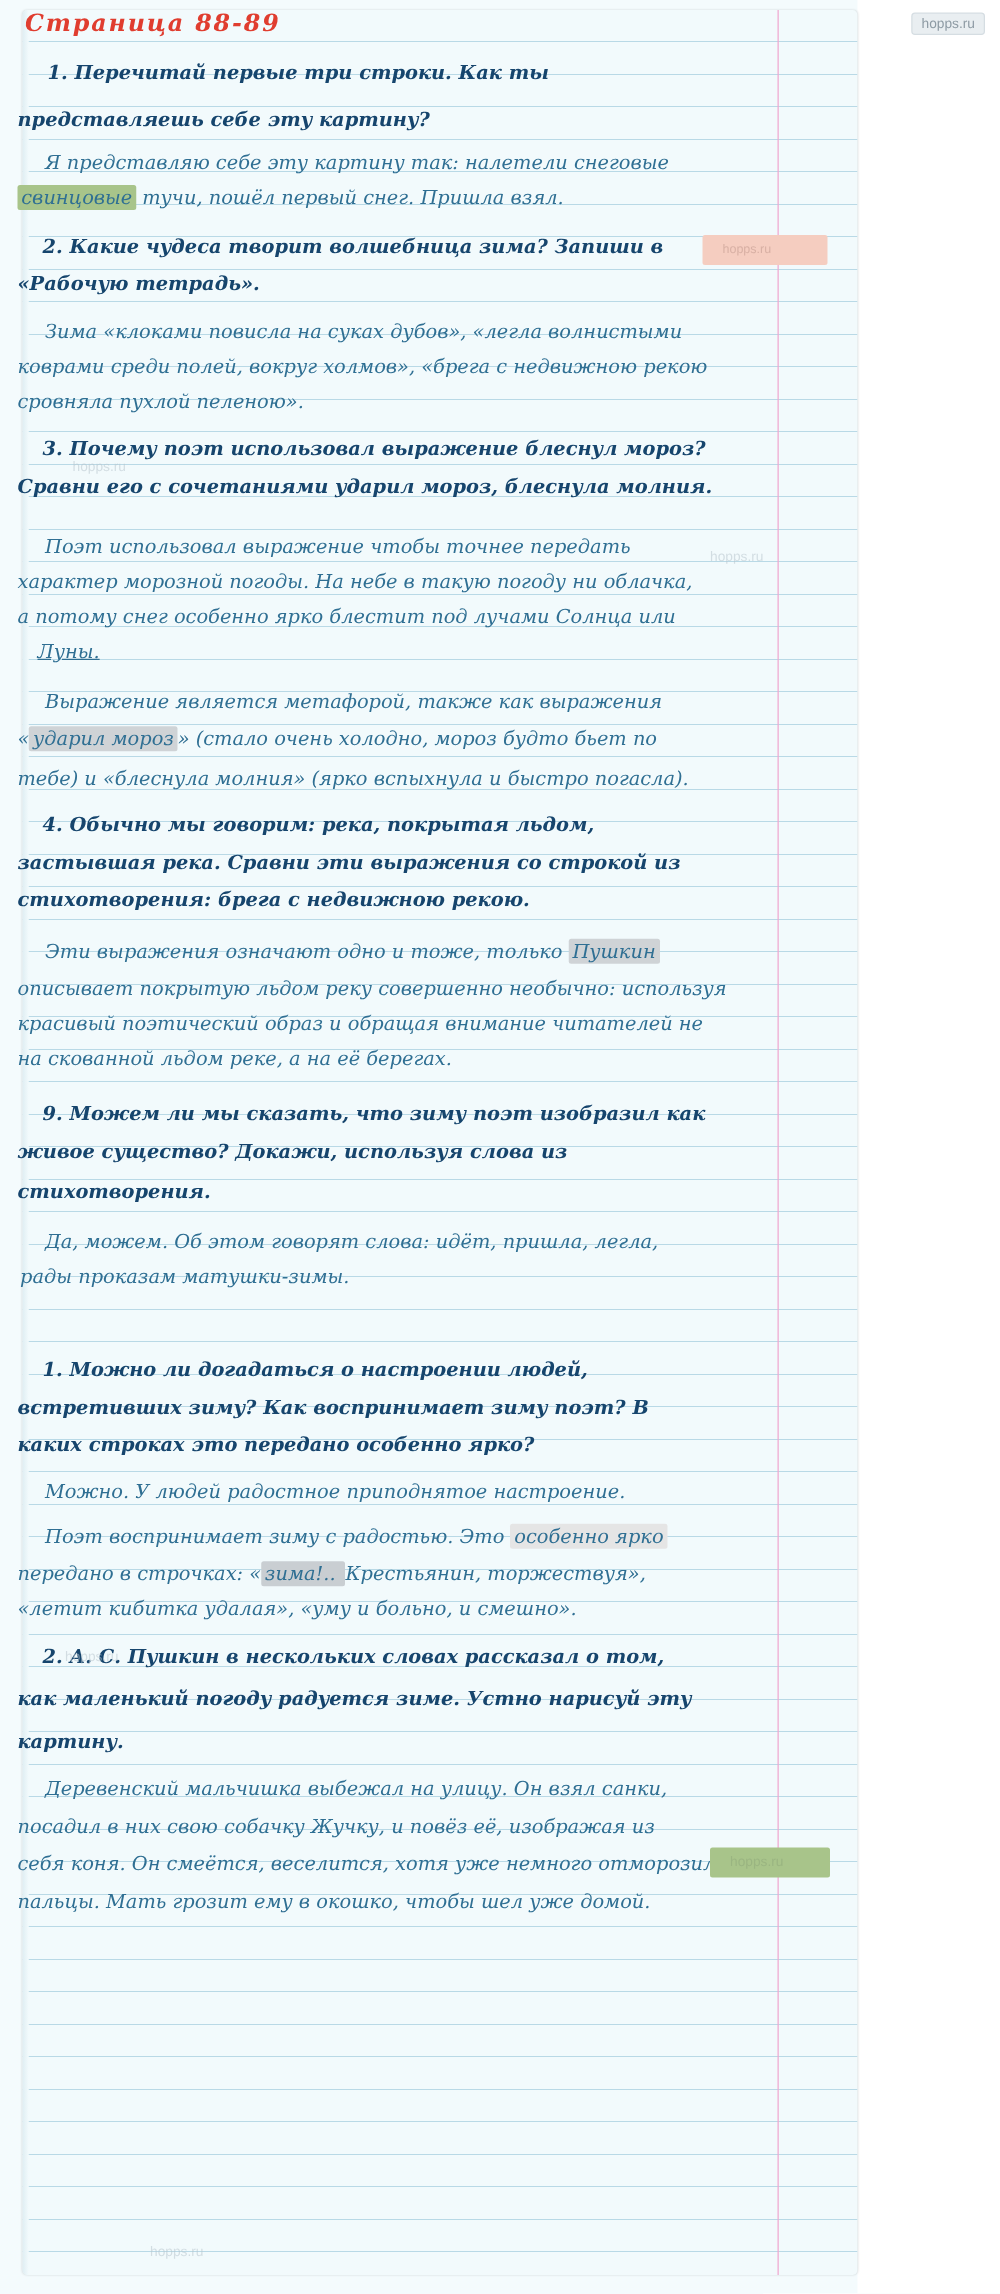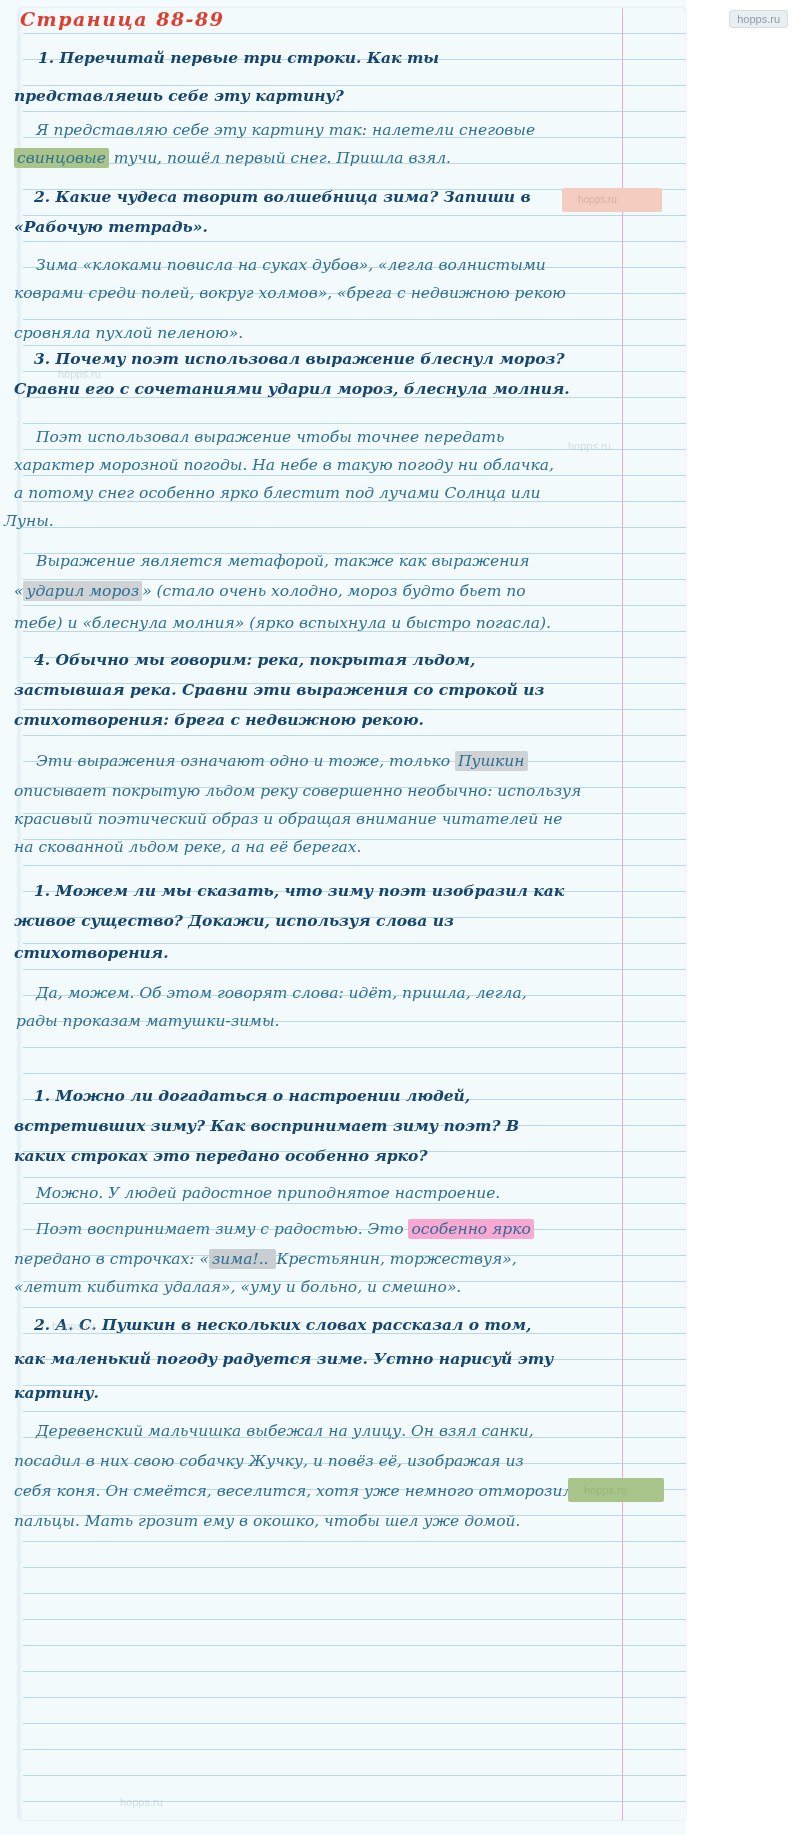--- a/index.html
+++ b/index.html
@@ -104,21 +104,21 @@
   .line {
     position: absolute;
     white-space: nowrap;
     text-align: right;
   }
   .hl {
     padding: 1px 3px;
     border-radius: 2px;
   }
   .hl-green { background: #a8c48a; }
-  .hl-pink  { background: #f9a8d4; }
+  .hl-pink  { background: #e5e5e5; }
   .hl-gray  { background: #cfd3d6; }
   .hl-gray2 { background: #c9ced2; }
   
   .wm {
     position: absolute;
     font-family: "Liberation Sans", sans-serif;
     font-size: 11px;
     color: #b9c6ce;
     opacity: .55;
     z-index: 6;
@@ -174,49 +174,49 @@
     <div class="line hw bold" style="left:14px; top:83px;">представляешь себе эту картину?</div>
     <div class="line hw answer" style="left:36px; top:117px;">Я представляю себе эту картину так: налетели снеговые</div>
     <div class="line hw answer" style="left:14px; top:145px;">
       <span class="hl hl-green">свинцовые</span><span> тучи, пошёл первый снег. Пришла взял.</span>
     </div>
 
     <div class="line hw bold" style="left:34px; top:184px;">2. Какие чудеса творит волшебница зима? Запиши в</div>
     <div class="line hw bold" style="left:14px; top:214px;font-style:italic;">«Рабочую тетрадь».</div>
     <div class="line hw answer" style="left:36px; top:252px;">Зима «клоками повисла на суках дубов», «легла волнистыми</div>
     <div class="line hw answer" style="left:14px; top:280px;">коврами среди полей, вокруг холмов», «брега с недвижною рекою</div>
-    <div class="line hw answer" style="left:14px; top:308px;margin-top:12px;">сровняла пухлой пеленою».</div>
+    <div class="line hw answer" style="left:14px; top:308px;">сровняла пухлой пеленою».</div>
 
     <div style="position:absolute; left:562px; top:188px; width:100px; height:24px; background:#f5cdc0; border-radius:2px; z-index:4;"></div>
     <div class="wm-onpink" style="left:578px; top:194px;">hopps.ru</div>
 
     <div class="line hw bold" style="left:34px; top:346px;">3. Почему поэт использовал выражение блеснул мороз?</div>
     <div class="line hw bold" style="left:14px; top:376px;">Сравни его с сочетаниями ударил мороз, блеснула молния.</div>
     <div class="line hw answer" style="left:36px; top:424px;">Поэт использовал выражение чтобы точнее передать</div>
     <div class="line hw answer" style="left:14px; top:452px;">характер морозной погоды. На небе в такую погоду ни облачка,</div>
     <div class="line hw answer" style="left:14px; top:480px;">а потому снег особенно ярко блестит под лучами Солнца или</div>
-    <div class="line hw answer" style="left:4px; top:508px;">Луны.</div>
+    <div class="line hw answer" style="left:30px; top:508px;text-decoration:underline;">Луны.</div>
 
     <div class="line hw answer" style="left:36px; top:548px;">Выражение является метафорой, также как выражения</div>
     <div class="line hw answer" style="left:14px; top:578px;">
       <span>«</span><span class="hl hl-gray">ударил мороз</span><span>» (стало очень холодно, мороз будто бьет по</span>
     </div>
     <div class="line hw answer" style="left:14px; top:610px;">тебе) и «блеснула молния» (ярко вспыхнула и быстро погасла).</div>
 
     <div class="line hw bold" style="left:34px; top:647px;">4. Обычно мы говорим: река, покрытая льдом,</div>
     <div class="line hw bold" style="left:14px; top:677px;font-style:italic;">застывшая река. Сравни эти выражения со строкой из</div>
     <div class="line hw bold" style="left:14px; top:707px;">стихотворения: брега с недвижною рекою.</div>
     <div class="line hw answer" style="left:36px; top:748px;">
       <span>Эти выражения означают одно и тоже, только </span><span class="hl hl-gray">Пушкин</span>
     </div>
     <div class="line hw answer" style="left:14px; top:778px;">описывает покрытую льдом реку совершенно необычно: используя</div>
     <div class="line hw answer" style="left:14px; top:806px;">красивый поэтический образ и обращая внимание читателей не</div>
     <div class="line hw answer" style="left:14px; top:834px;">на скованной льдом реке, а на её берегах.</div>
 
-    <div class="line hw bold" style="left:34px; top:878px;">1. Можем ли мы сказать, что зиму поэт изобразил как</div>
+    <div class="line hw bold" style="left:34px; top:878px;">9. Можем ли мы сказать, что зиму поэт изобразил как</div>
     <div class="line hw bold" style="left:14px; top:908px;">живое существо? Докажи, используя слова из</div>
     <div class="line hw bold" style="left:14px; top:940px;">стихотворения.</div>
     <div class="line hw answer" style="left:36px; top:980px;">Да, можем. Об этом говорят слова: идёт, пришла, легла,</div>
     <div class="line hw answer" style="left:16px; top:1008px;">рады проказам матушки-зимы.</div>
 
     <div class="line hw bold" style="left:34px; top:1083px;">1. Можно ли догадаться о настроении людей,</div>
     <div class="line hw bold" style="left:14px; top:1113px;">встретивших зиму? Как воспринимает зиму поэт? В</div>
     <div class="line hw bold" style="left:14px; top:1143px;">каких строках это передано особенно ярко?</div>
     <div class="line hw answer" style="left:36px; top:1180px;">Можно. У людей радостное приподнятое настроение.</div>
 

